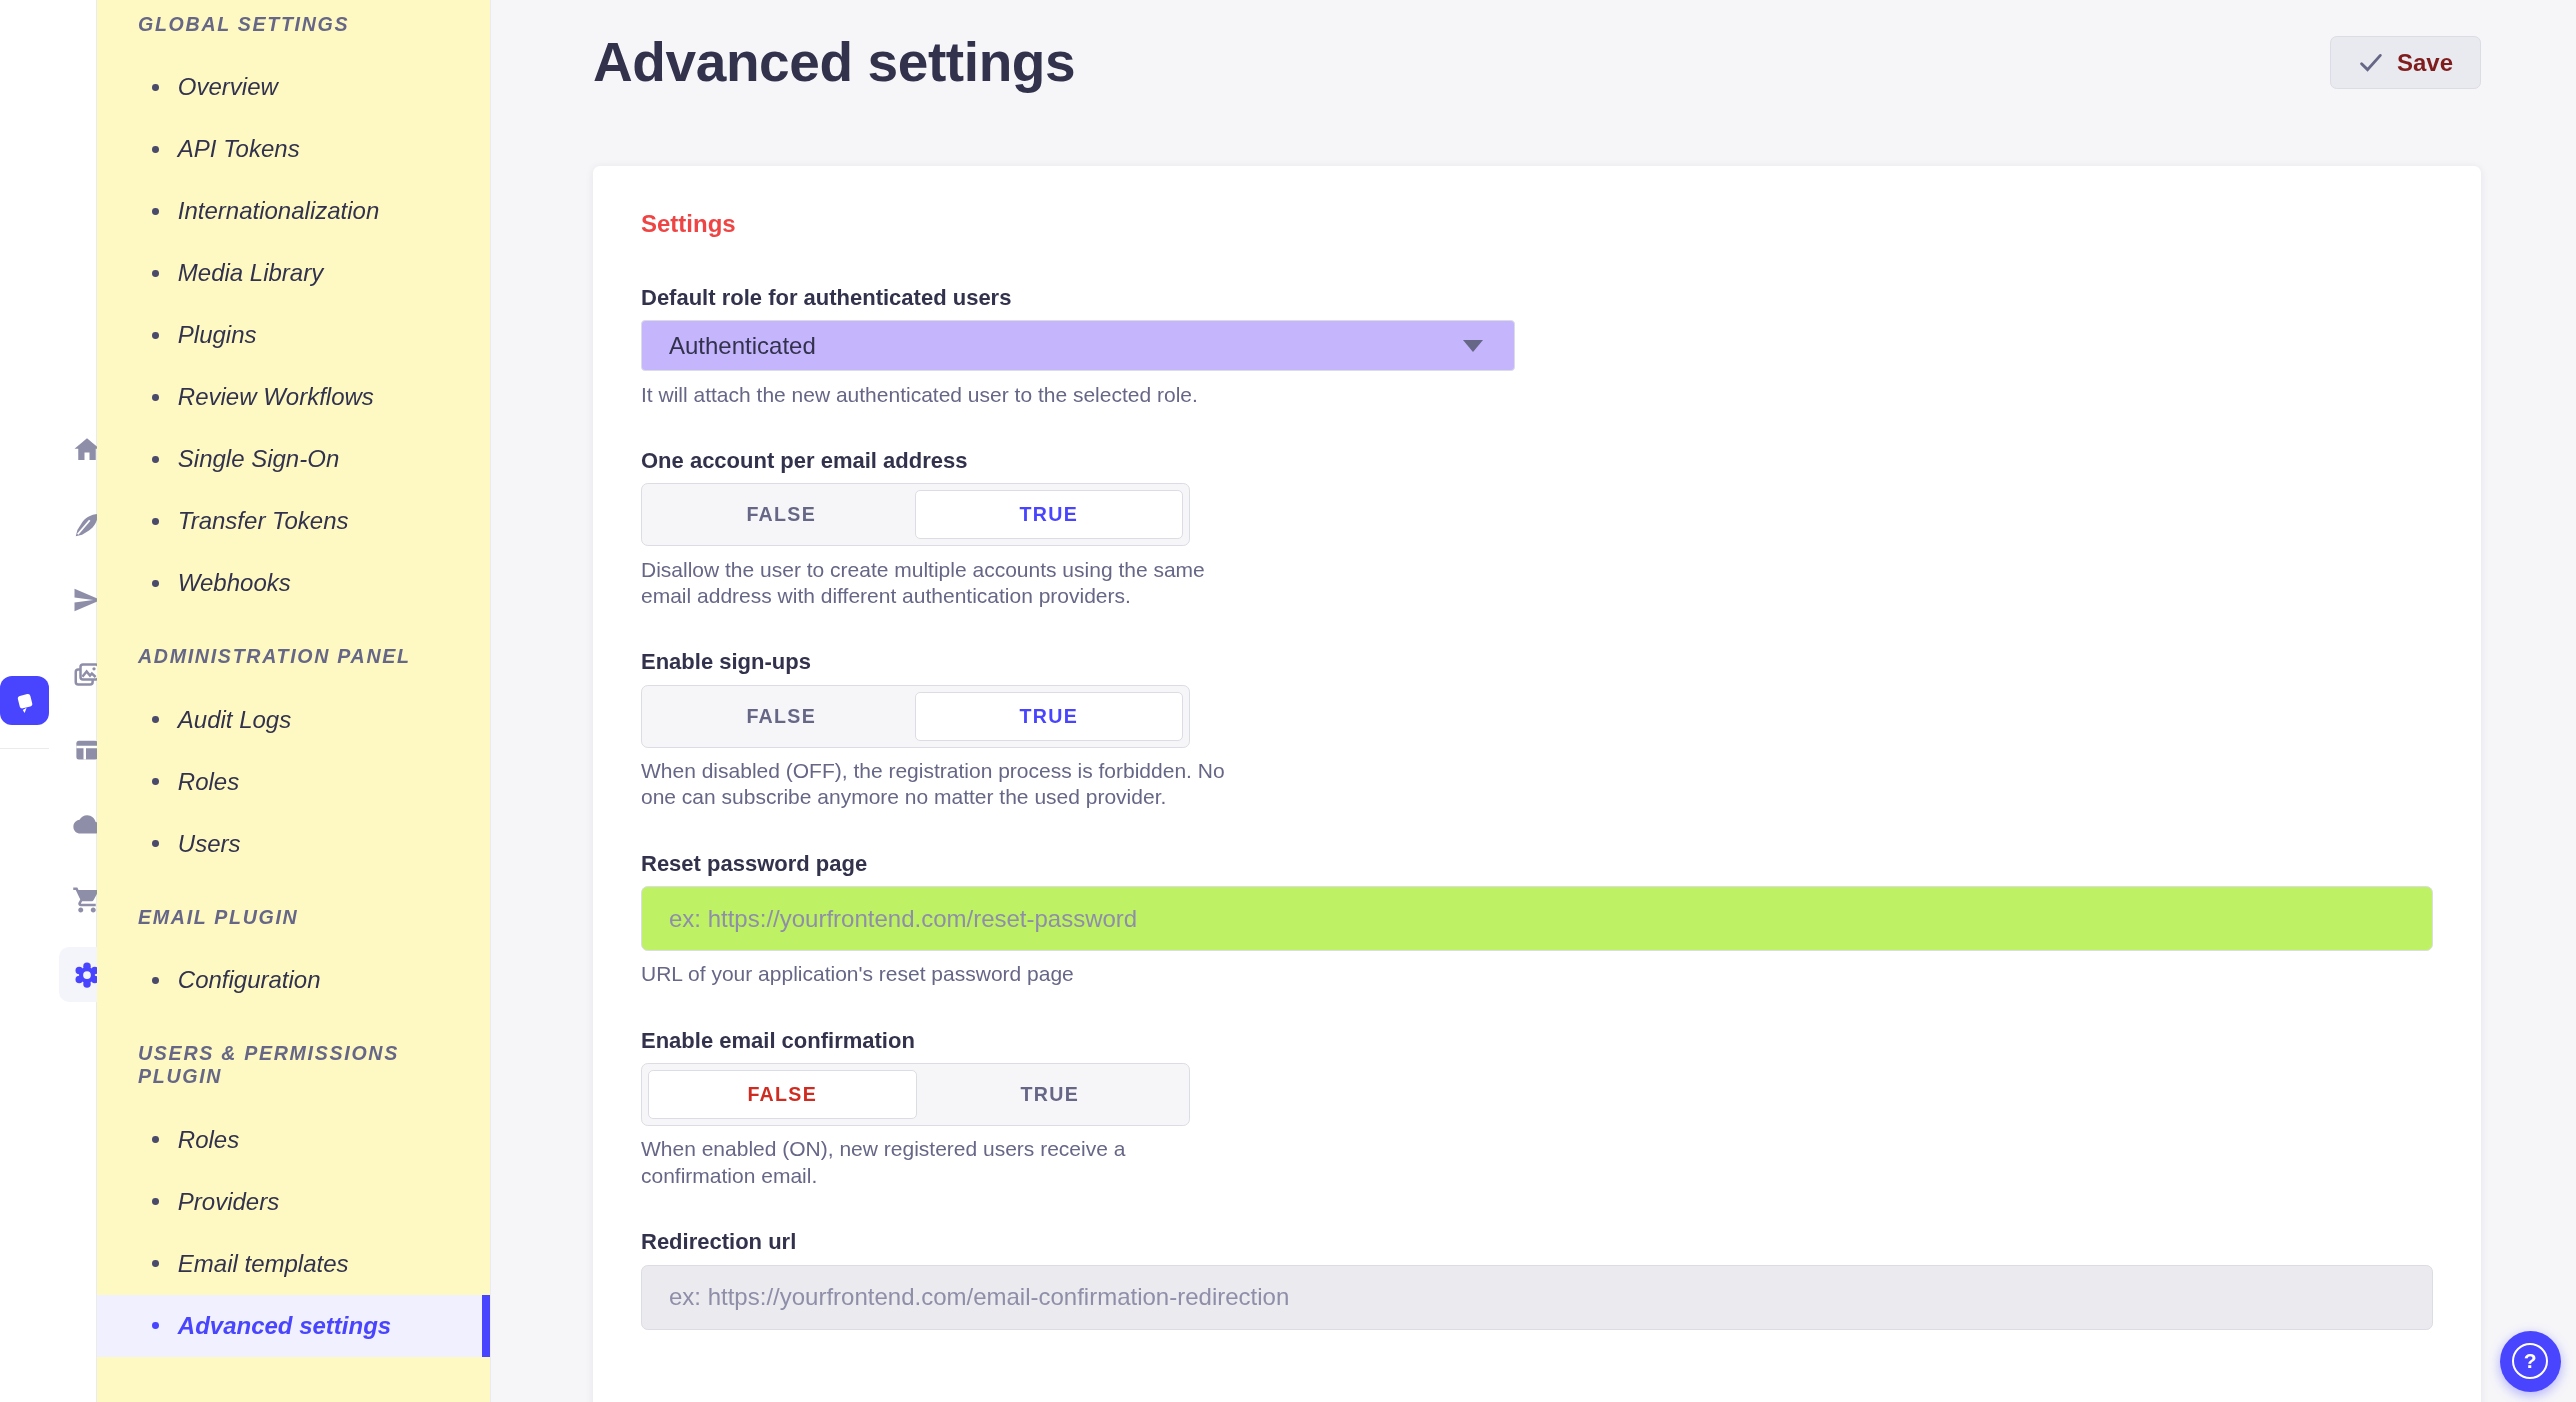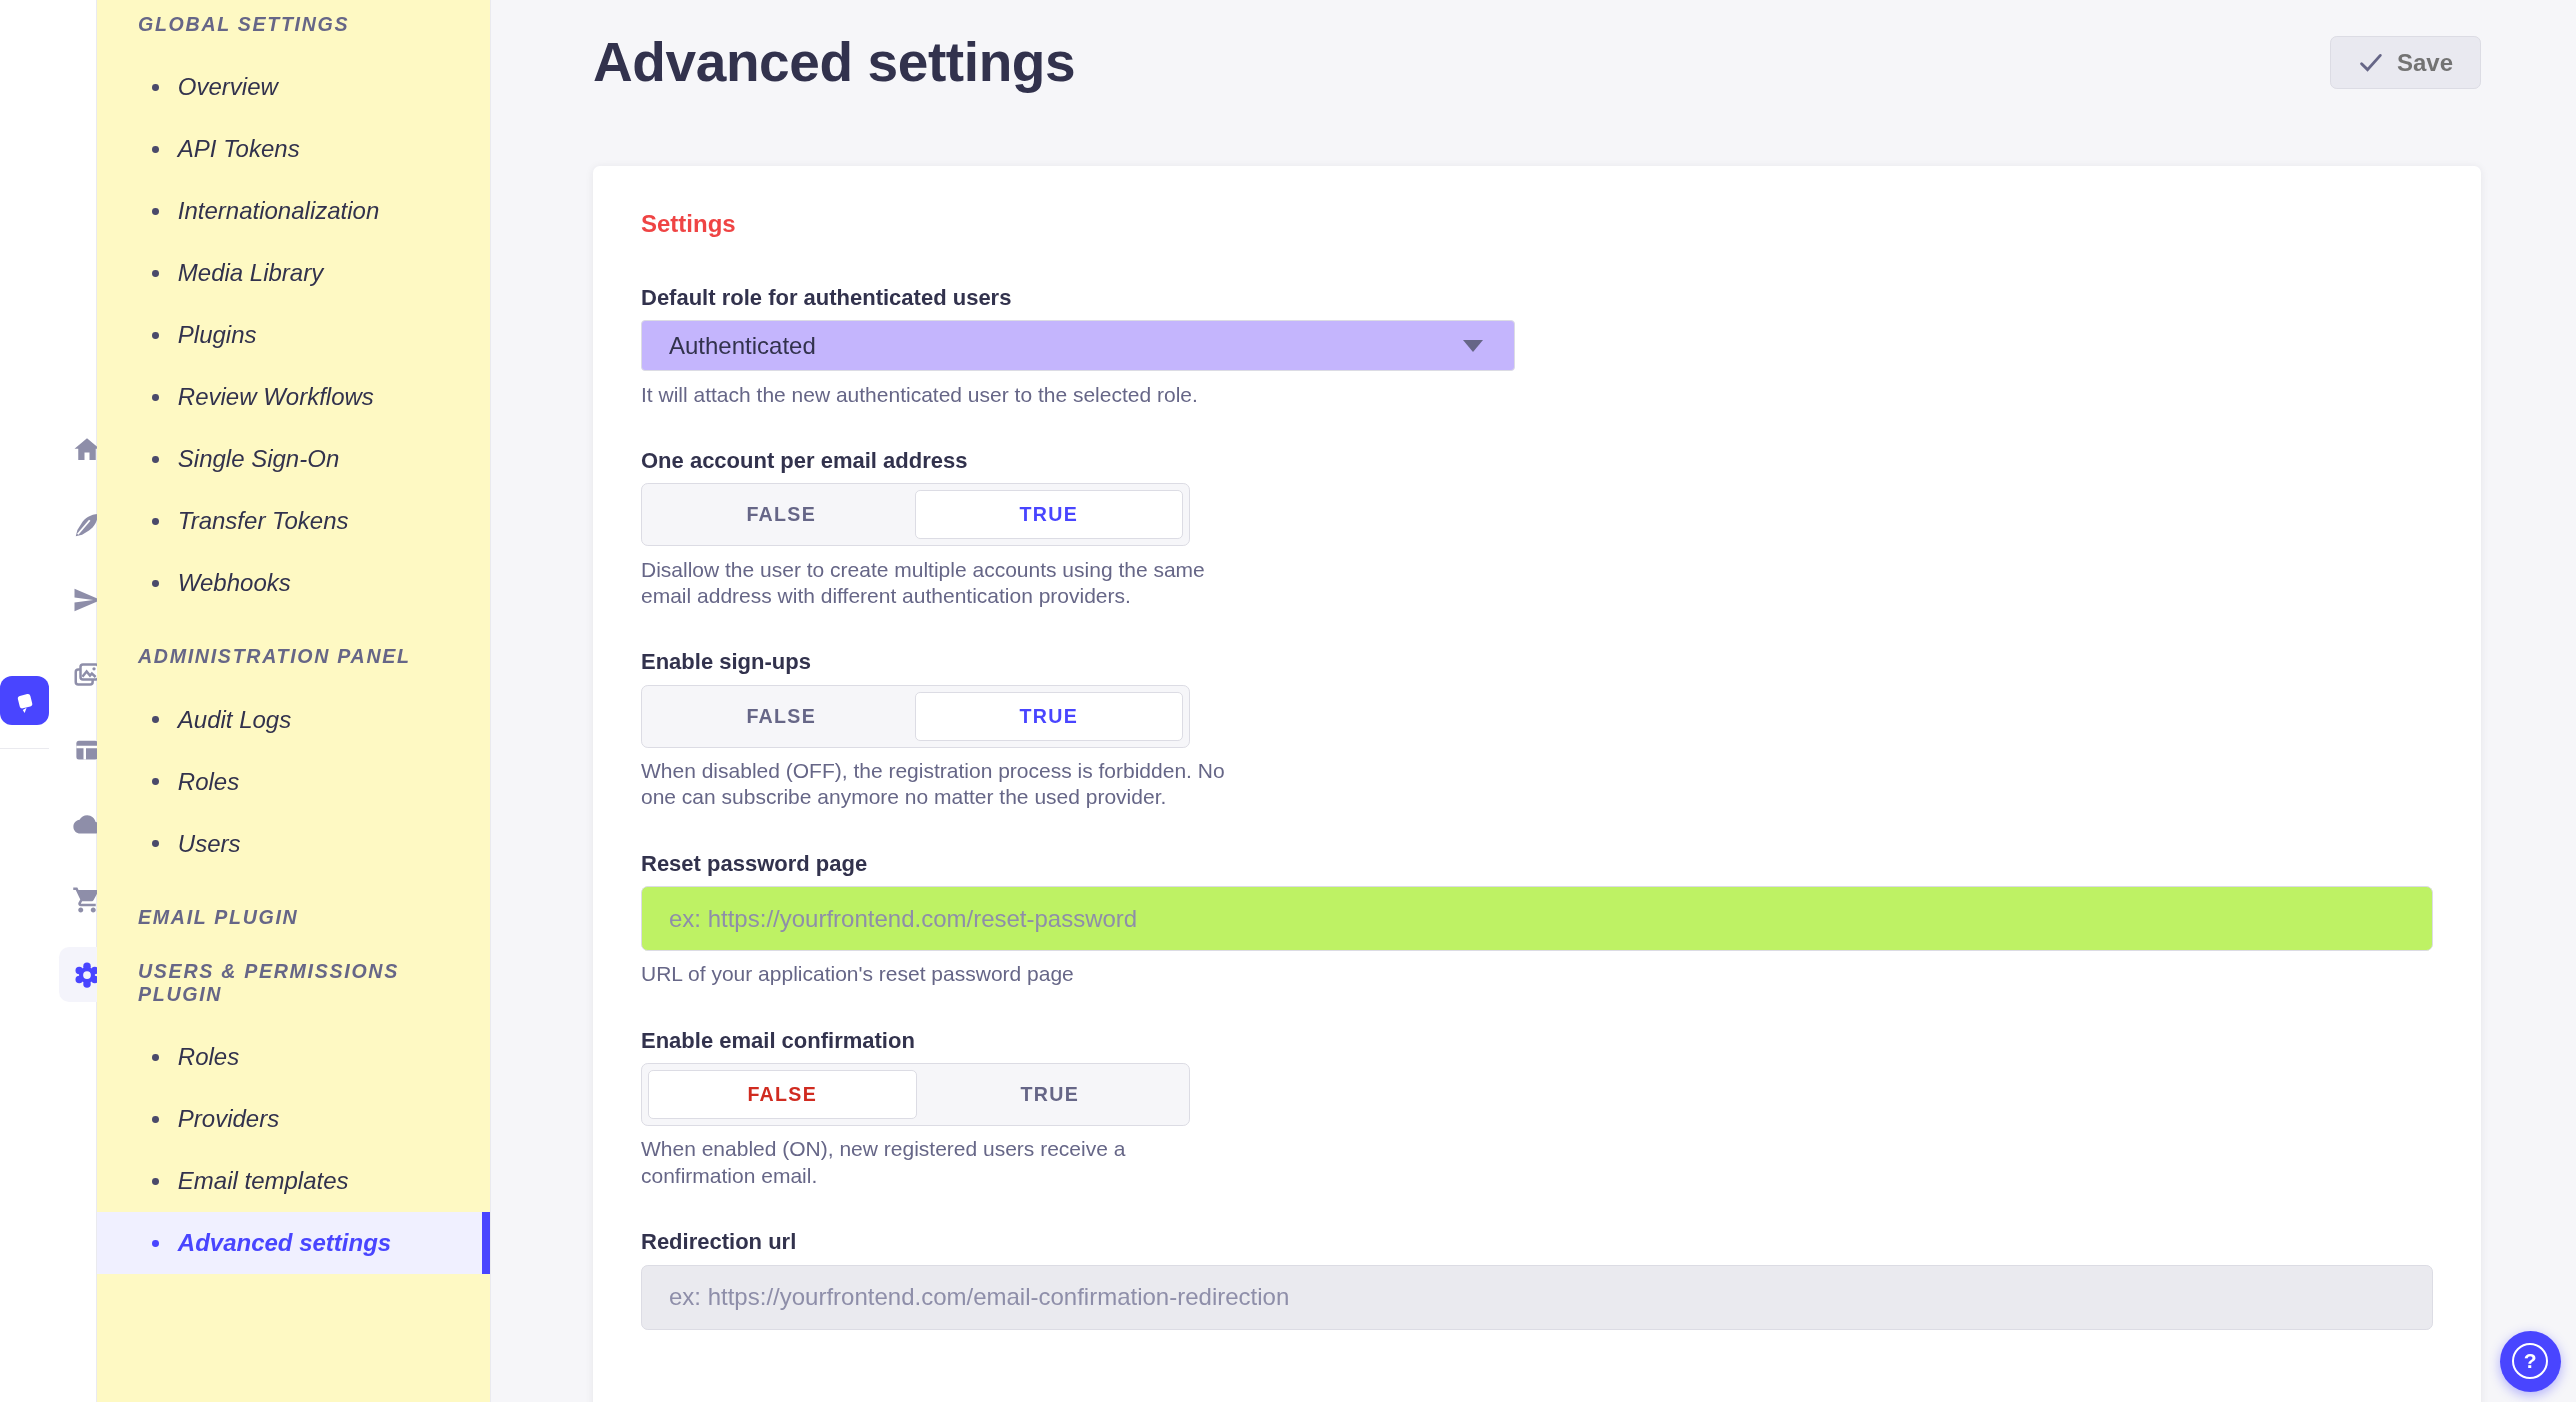--- a/index.html
+++ b/index.html
@@ -27,21 +27,21 @@
   .nav-label { font-size:24px; color:#32324d; font-weight:500; }
   .nav-item.active { background:#f0f0ff; }
   .nav-item.active .nav-label { color:#4945ff; font-weight:600; }
   .nav-item.active .nav-bullet { background:#4945ff; }
   .nav-item.active .active-bar { position:absolute; right:0; top:0; bottom:0; width:8.5px; background:#4945ff; }
 
   
   .main { flex:1; background:#f6f6f9; padding:0 95px 0 102px; overflow:hidden; }
   .page-header { margin-top:32px; display:flex; align-items:center; justify-content:space-between; }
   .page-title { font-size:55px; line-height:61px; font-weight:700; color:#32324d; letter-spacing:-0.4px; }
-  .save-btn { height:53px; padding:0 27px; display:flex; align-items:center; gap:13.6px; background:#e9e9f0; border:1.7px solid #dcdce4; border-radius:6.8px; color:#737373; font-size:24px; font-weight:600; cursor:default; }
+  .save-btn { height:53px; padding:0 27px; display:flex; align-items:center; gap:13.6px; background:#e9e9f0; border:1.7px solid #dcdce4; border-radius:6.8px; color:#7f1d1d; font-size:24px; font-weight:600; cursor:default; }
   .save-btn svg { width:25.6px; height:25.6px; }
 
   .card { margin-top:73px; background:#ffffff; border-radius:6.8px; box-shadow:0 1.7px 8.5px rgba(33,33,52,0.08); padding:44px 48px 51px; height:1278px; }
   .card-heading { font-size:24px; font-weight:600; color:#ef4444; margin-bottom:46px; }
 
   .field { margin-bottom:39px; }
   .field-label { font-size:22px; font-weight:600; color:#32324d; line-height:27px; margin-bottom:9.4px; }
   .hint { margin-top:10.2px; font-size:21px; line-height:26.4px; color:#666687; }
   .hint.narrow { max-width:588px; }
 
@@ -198,20 +198,24 @@
           <span class="nav-label">Roles</span>
         </div>
       <div class="nav-item">
           <span class="nav-bullet"></span>
           <span class="nav-label">Users</span>
         </div>
     </div>
 
     <div class="side-section">
       <div class="side-section-title">EMAIL PLUGIN</div>
+      <div class="nav-item">
+          <span class="nav-bullet"></span>
+          <span class="nav-label">Configuration</span>
+        </div>
     </div>
 
     <div class="side-section">
       <div class="side-section-title">USERS &amp; PERMISSIONS PLUGIN</div>
       <div class="nav-item">
           <span class="nav-bullet"></span>
           <span class="nav-label">Roles</span>
         </div>
       <div class="nav-item">
           <span class="nav-bullet"></span>

